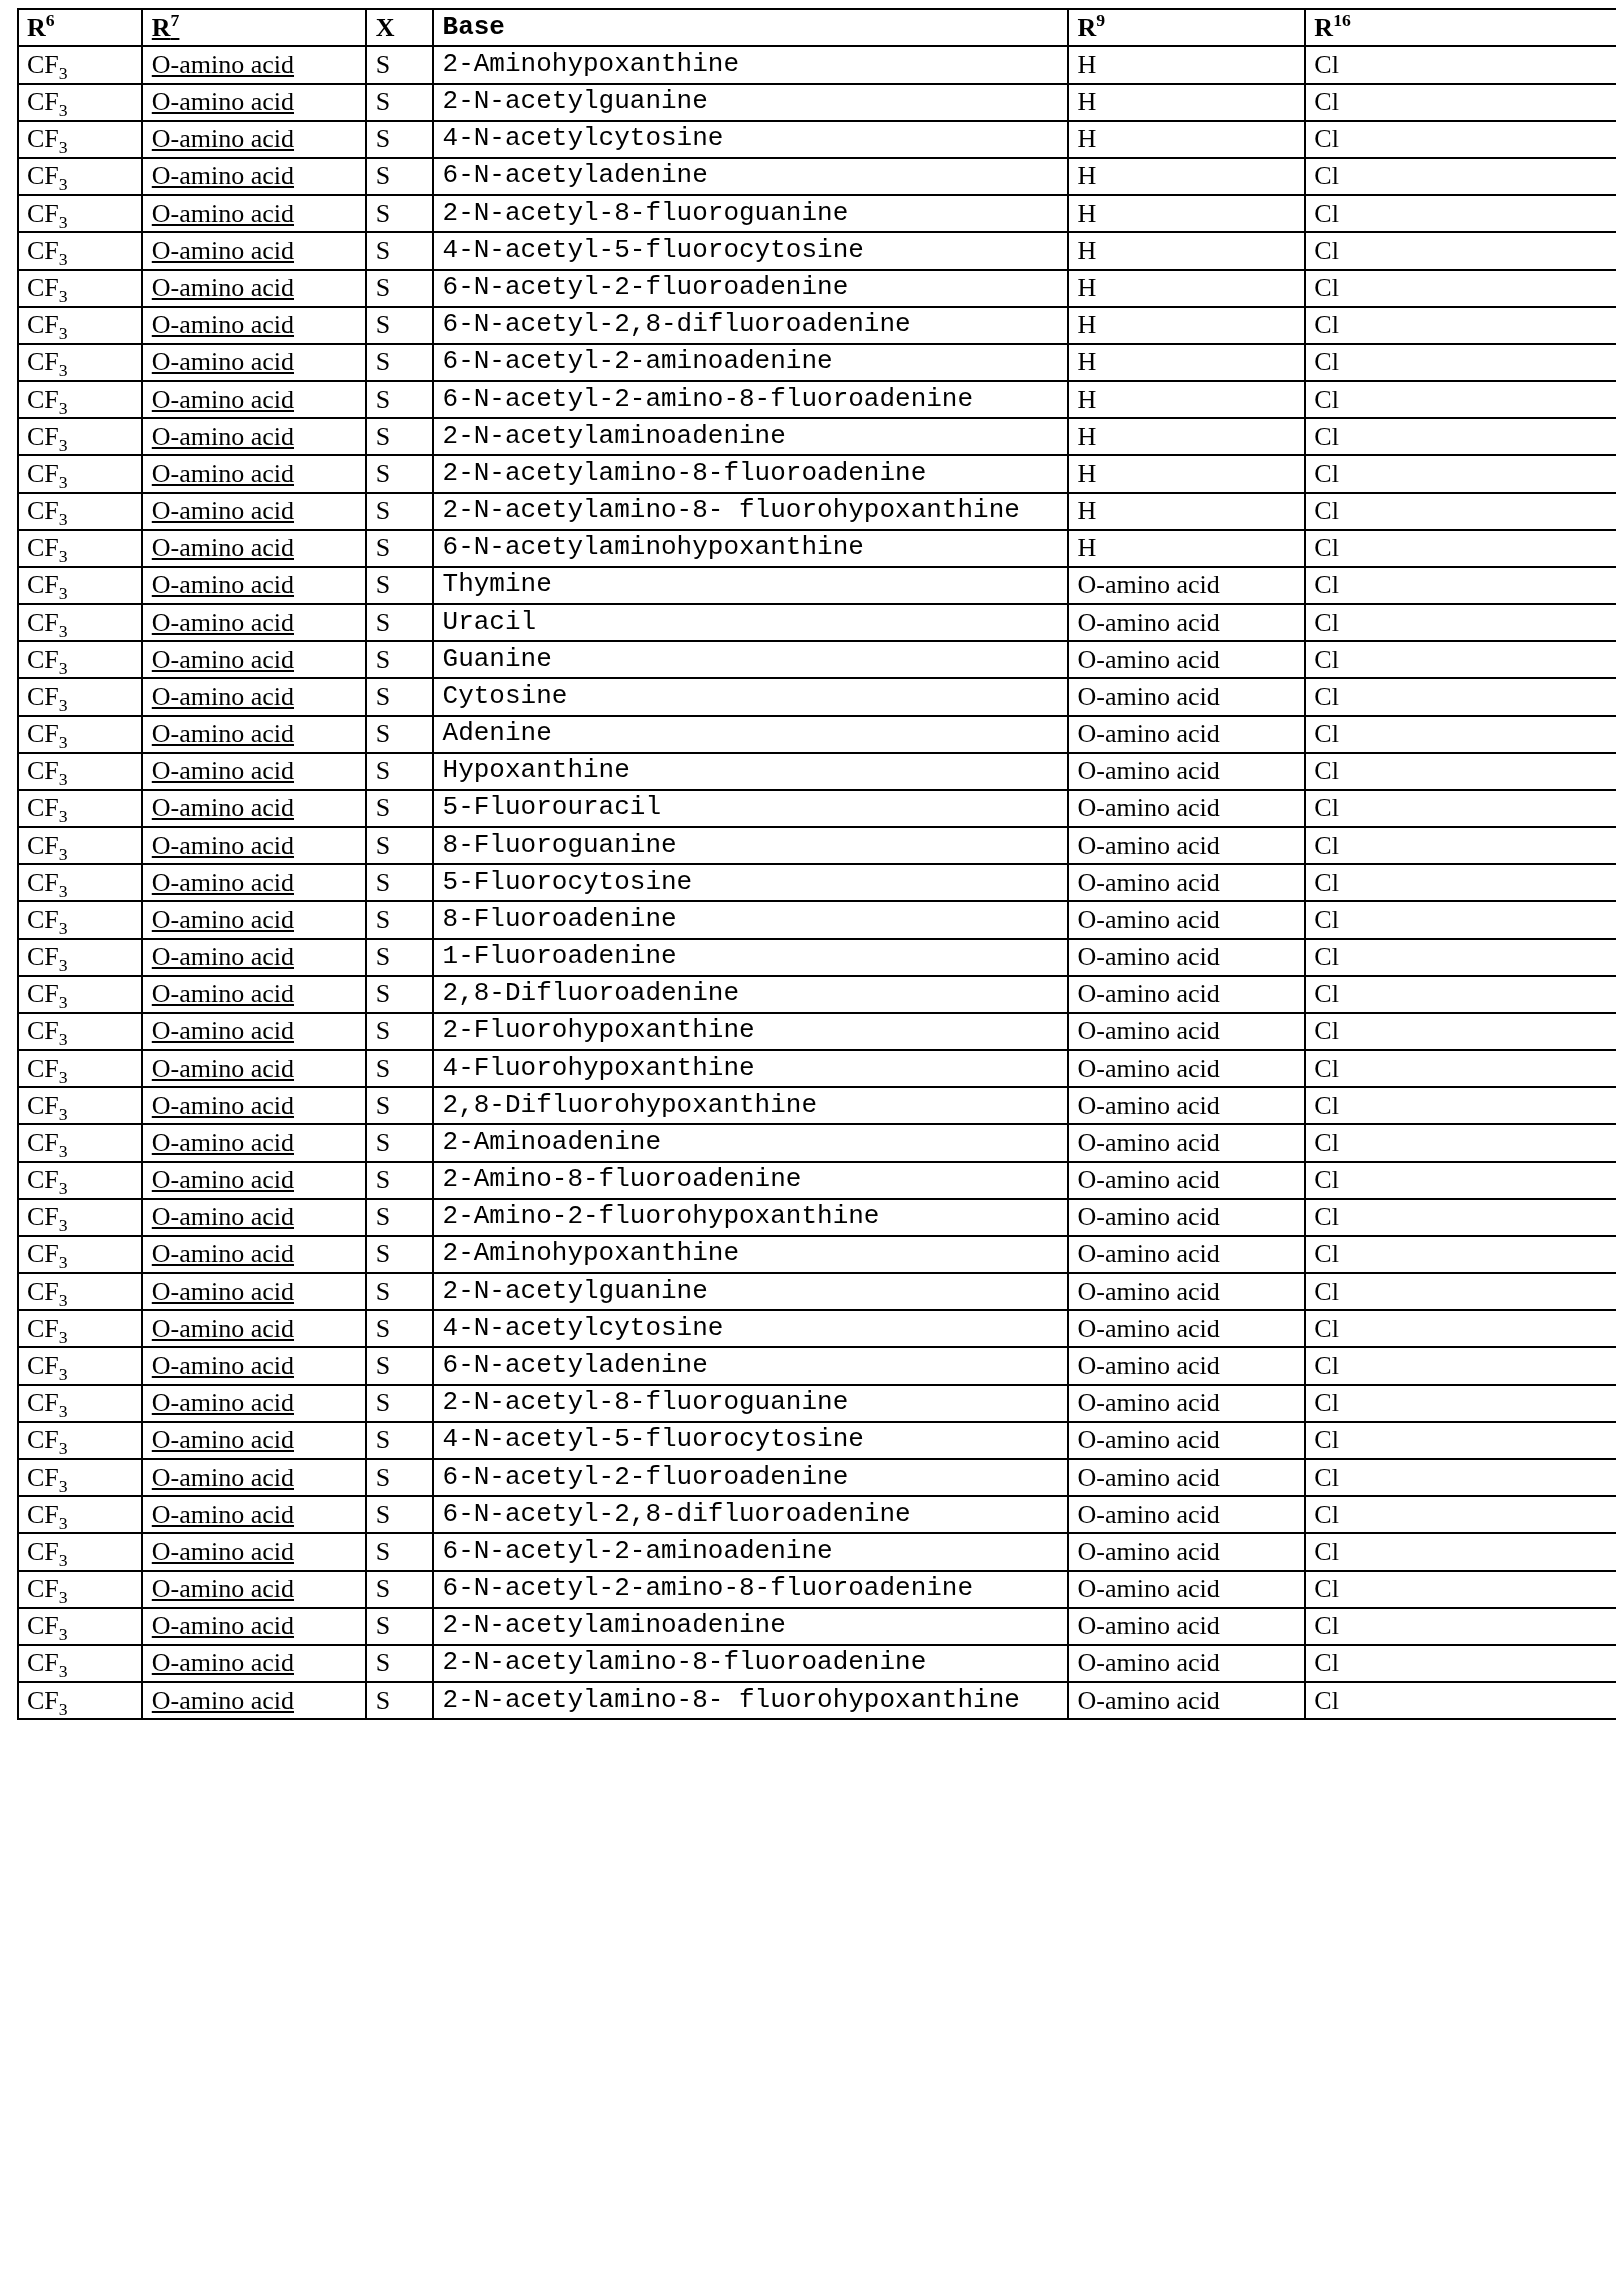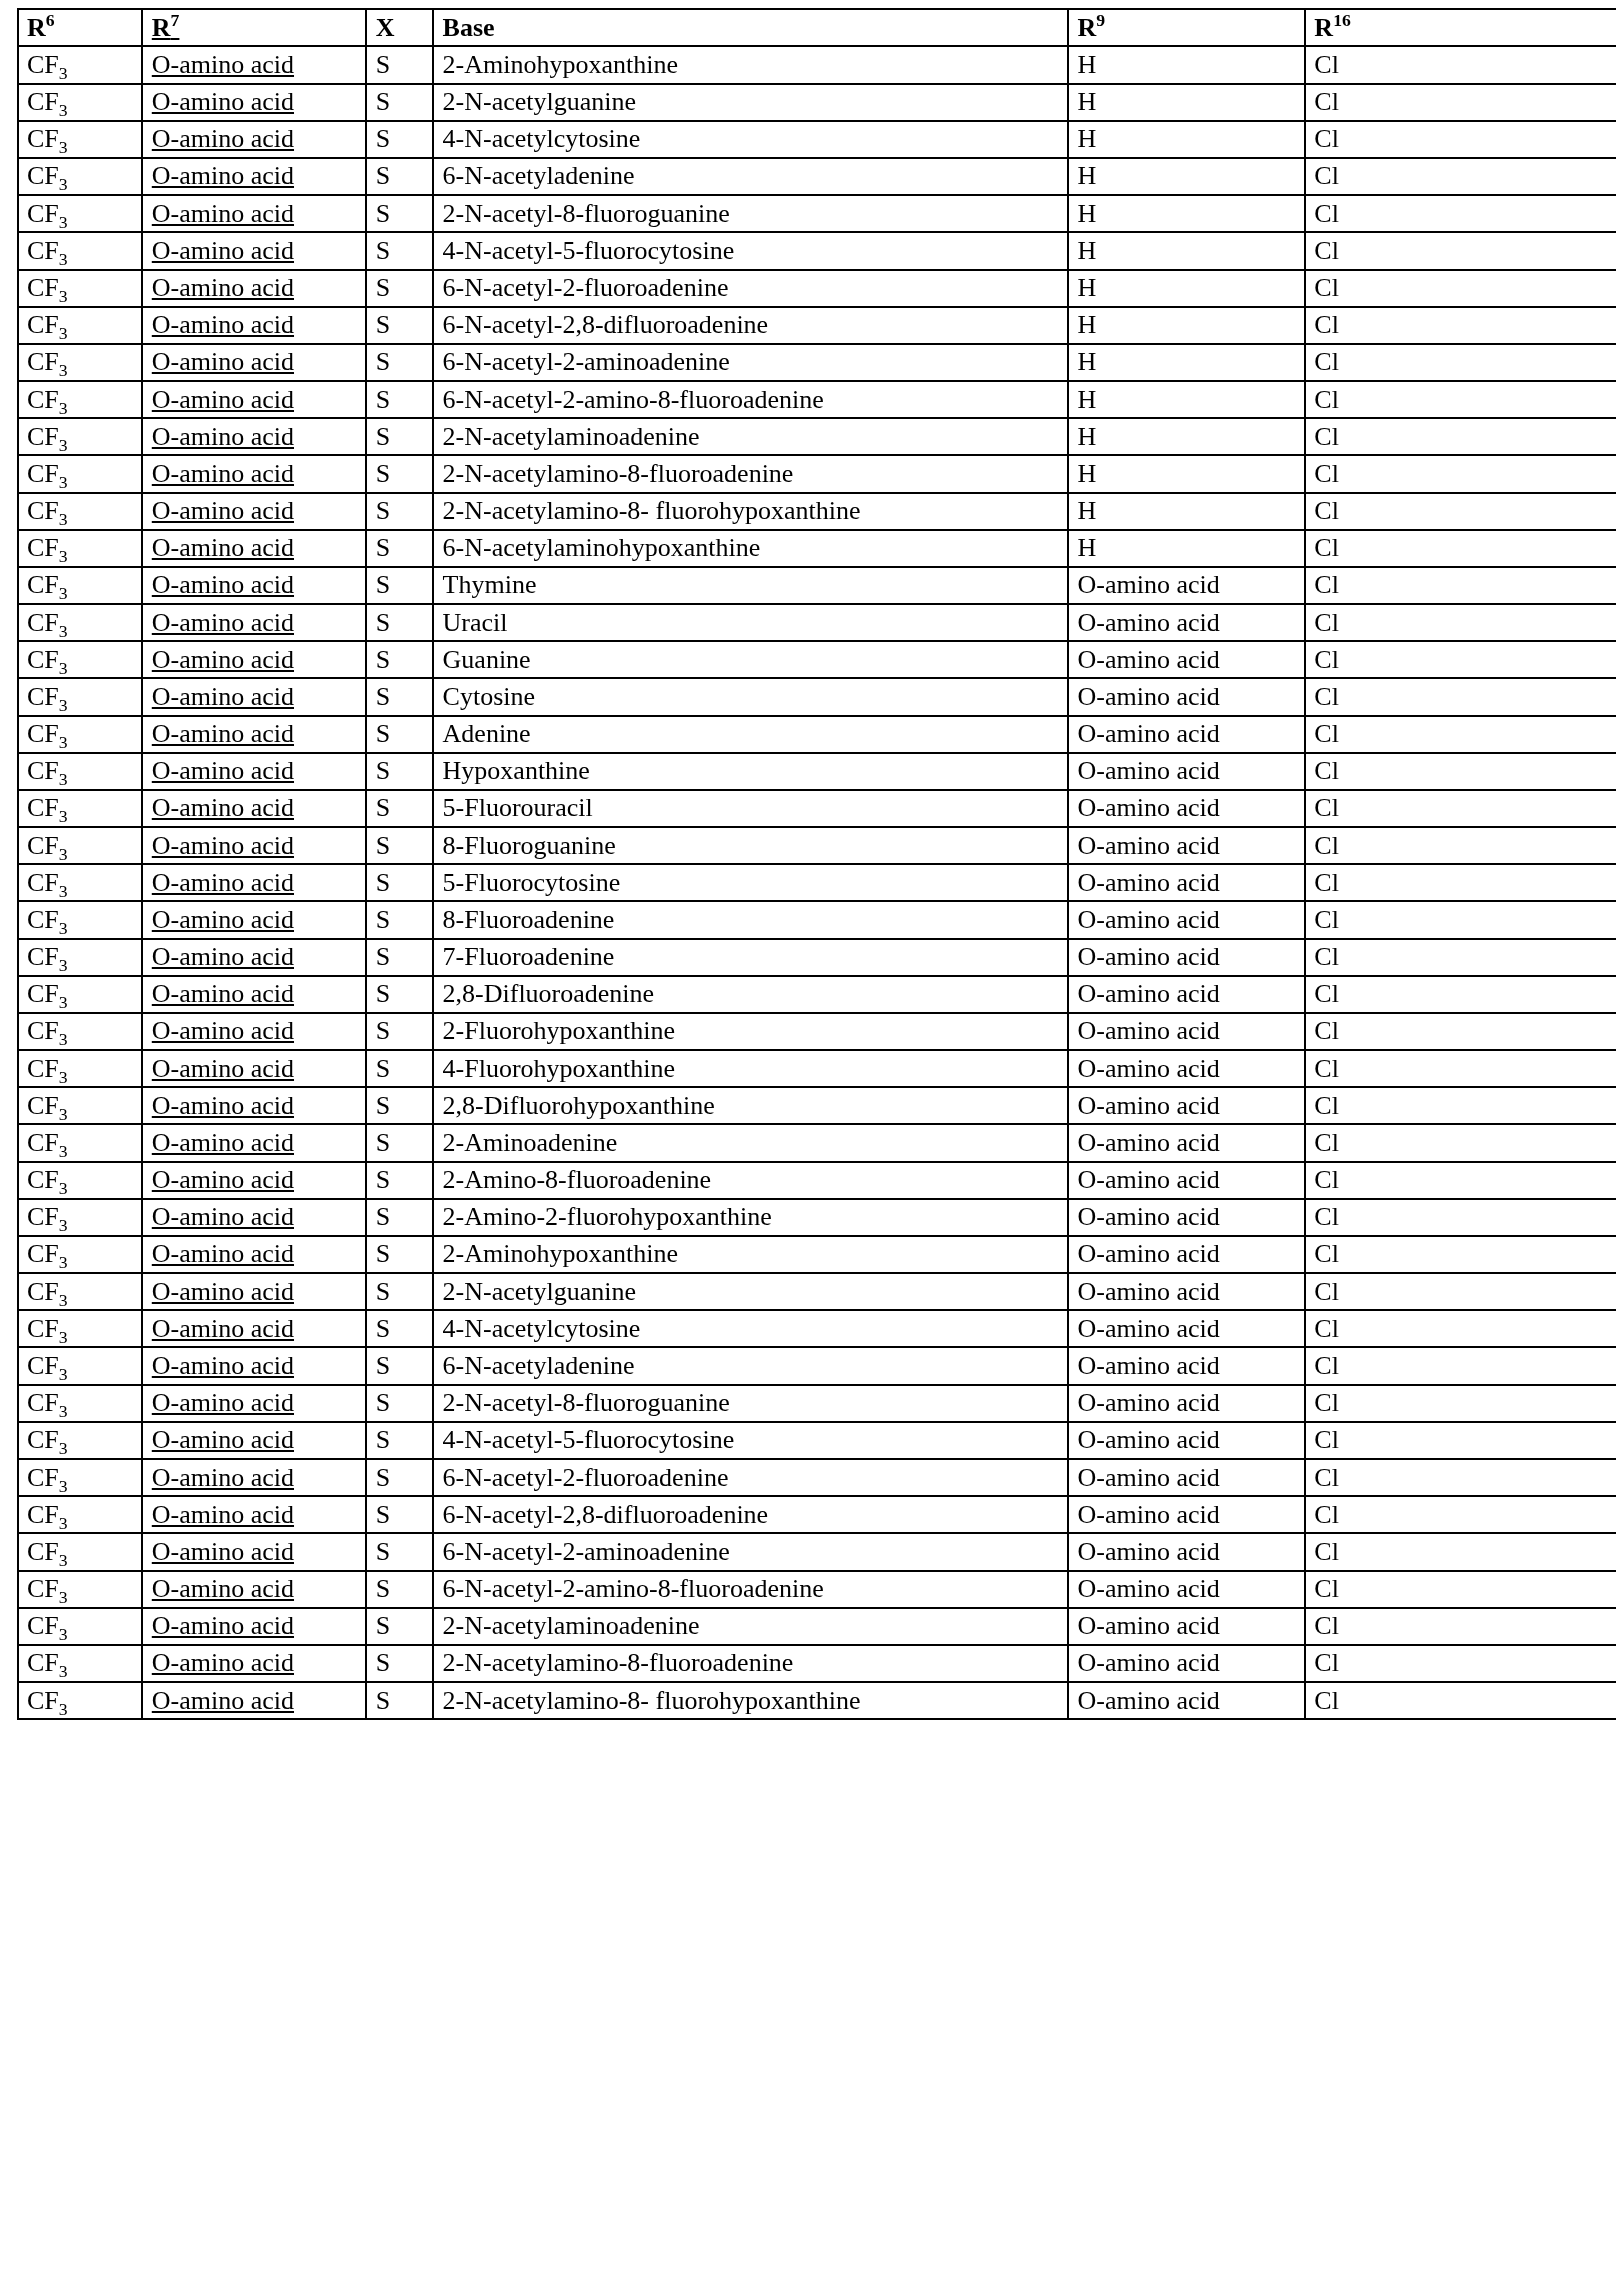--- a/index.html
+++ b/index.html
@@ -34,21 +34,21 @@
     font-size: 26px;
     white-space: normal;
     word-break: normal;
   }
   table.chem th {
     font-weight: bold;
   }
   .col-r6    { width: 108px; }
   .col-r7    { width: 207px; text-decoration: underline; }
   .col-x     { width: 50px; }
-  .col-base  { width: 618px; }
+  .col-base  { width: 618px; font-family: Liberation Mono, monospace; }
   .col-r9    { width: 220px; }
   .col-r10   { width: 377px; }
   sub, sup {
     font-size: 0.68em;
     line-height: 0;
   }
   .hdr sup { font-weight: bold; }
   .wrapcell { white-space: pre-line; }
 </style>
 </head>
@@ -257,21 +257,21 @@
           <td class="col-r7">O-amino acid</td>
           <td class="col-x">S</td>
           <td class="col-base wrapcell">8-Fluoroadenine</td>
           <td class="col-r9">O-amino acid</td>
           <td class="col-r10">Cl</td>
         </tr>
         <tr>
           <td class="col-r6"><span>CF</span><sub>3</sub></td>
           <td class="col-r7">O-amino acid</td>
           <td class="col-x">S</td>
-          <td class="col-base wrapcell">7-Fluoroadenine</td>
+          <td class="col-base wrapcell">1-Fluoroadenine</td>
           <td class="col-r9">O-amino acid</td>
           <td class="col-r10">Cl</td>
         </tr>
         <tr>
           <td class="col-r6"><span>CF</span><sub>3</sub></td>
           <td class="col-r7">O-amino acid</td>
           <td class="col-x">S</td>
           <td class="col-base wrapcell">2,8-Difluoroadenine</td>
           <td class="col-r9">O-amino acid</td>
           <td class="col-r10">Cl</td>

